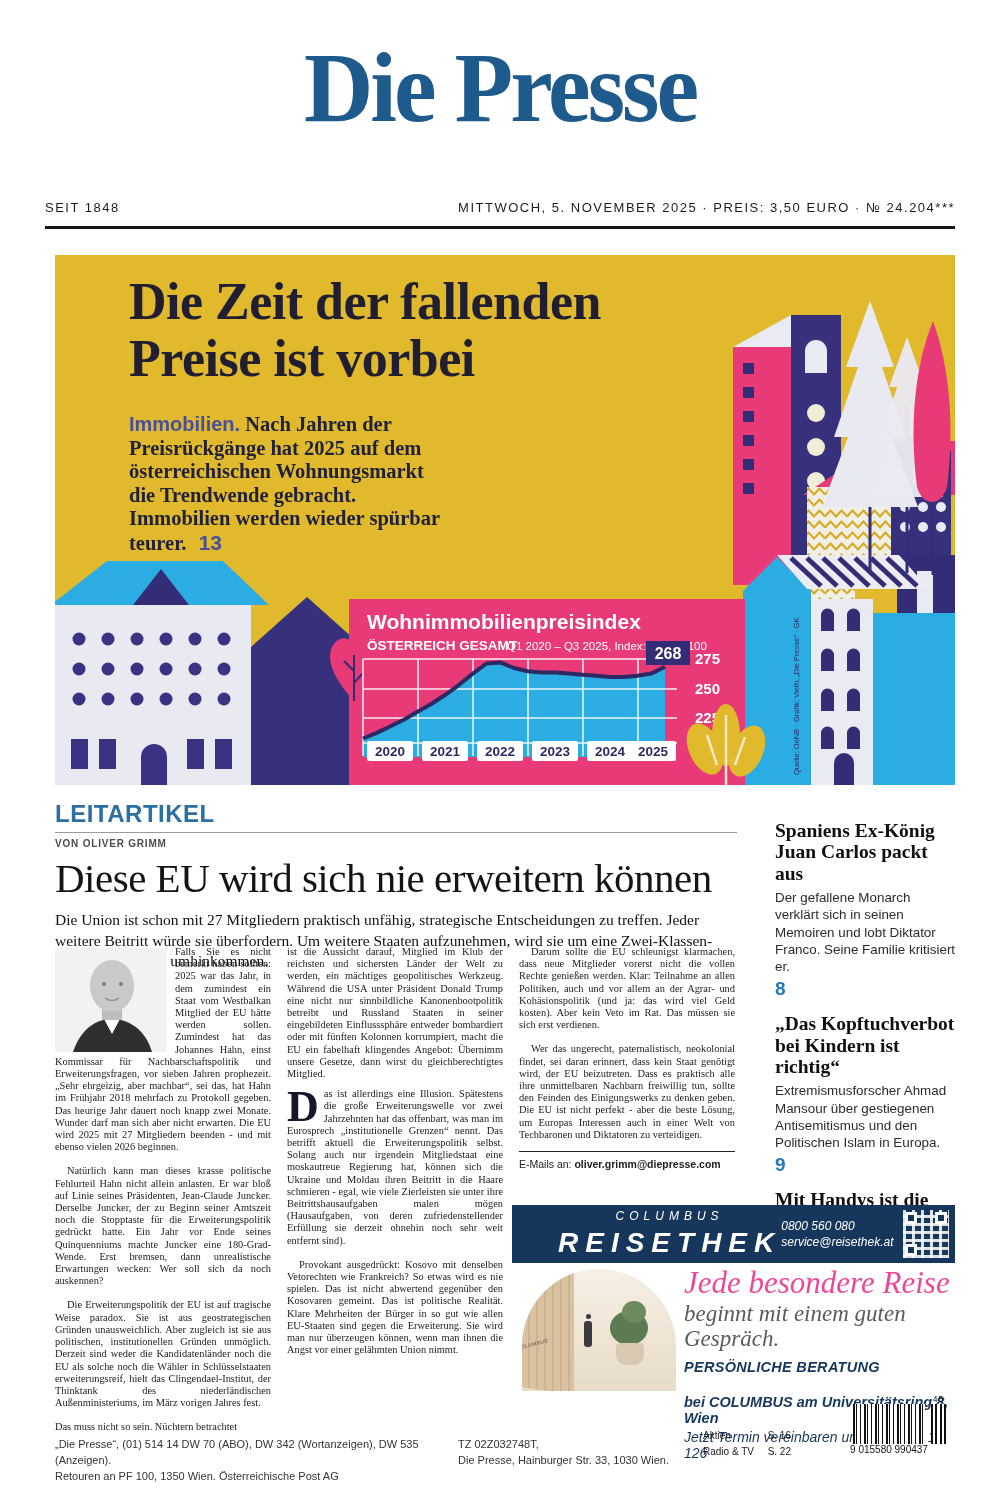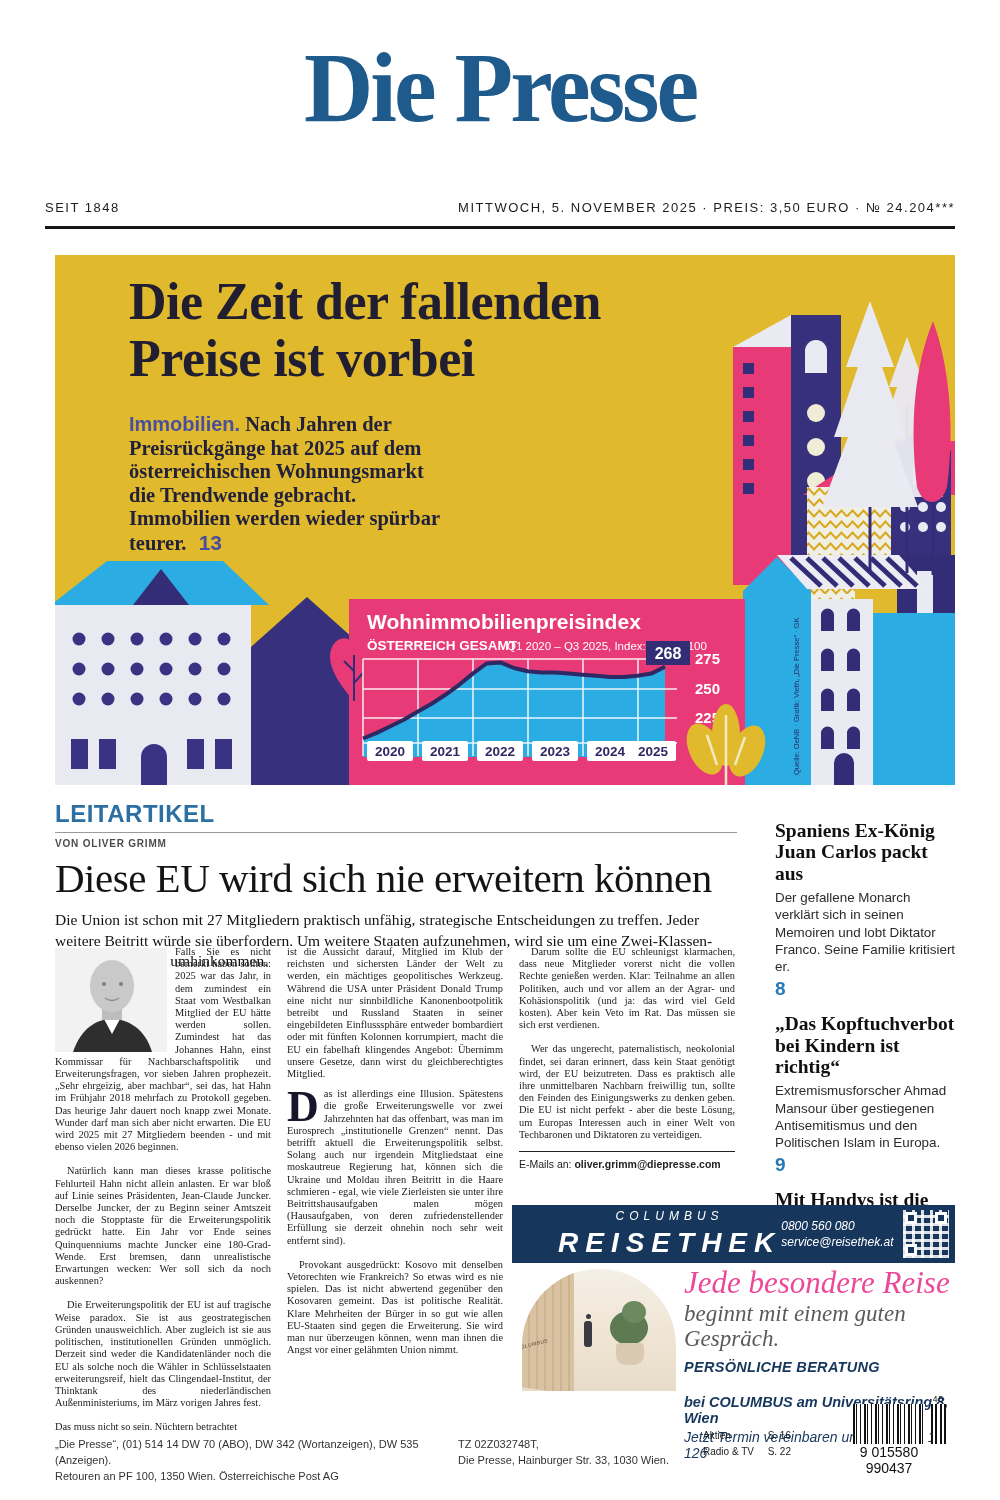--- a/index.html
+++ b/index.html
@@ -90,21 +90,21 @@
   
   .footer-contact{top:1437px;left:55px;width:400px;font-size:11px;line-height:1.45;color:#333;}
   .footer-postal{top:1437px;left:458px;width:230px;font-size:11px;line-height:1.45;color:#333;}
   .footer-index{top:1428px;left:703px;width:88px;font-size:10px;color:#222;line-height:1.6;}
   .fi-row{display:flex;justify-content:space-between;}
   .barcode{top:1398px;left:853px;width:100px;height:58px;}
   .bc-main{position:absolute;left:0;top:6px;width:72px;height:40px;
     background:repeating-linear-gradient(90deg,#111 0 2px,#fff 2px 3px,#111 3px 4px,#fff 4px 7px,#111 7px 8px,#fff 8px 11px);}
   .bc-end{position:absolute;left:78px;top:6px;width:15px;height:40px;
     background:repeating-linear-gradient(90deg,#111 0 2px,#fff 2px 4px,#111 4px 6px,#fff 6px 9px);}
-  .bc-num{position:absolute;left:-4px;top:46px;width:80px;text-align:center;font-size:14px;color:#111;}
+  .bc-num{position:absolute;left:-4px;top:46px;width:80px;text-align:center;font-size:10px;color:#111;}
   .bc-suffix{position:absolute;left:78px;top:-4px;width:15px;text-align:center;font-size:8.5px;color:#111;letter-spacing:1px;}
 </style>
 </head>
 <body>
 
 <div class="abs masthead-title">Die Presse</div>
 <div class="abs masthead-meta">
   <span>SEIT 1848</span>
   <span>MITTWOCH, 5. NOVEMBER 2025 · PREIS: 3,50 EURO · № 24.204***</span>
 </div>

